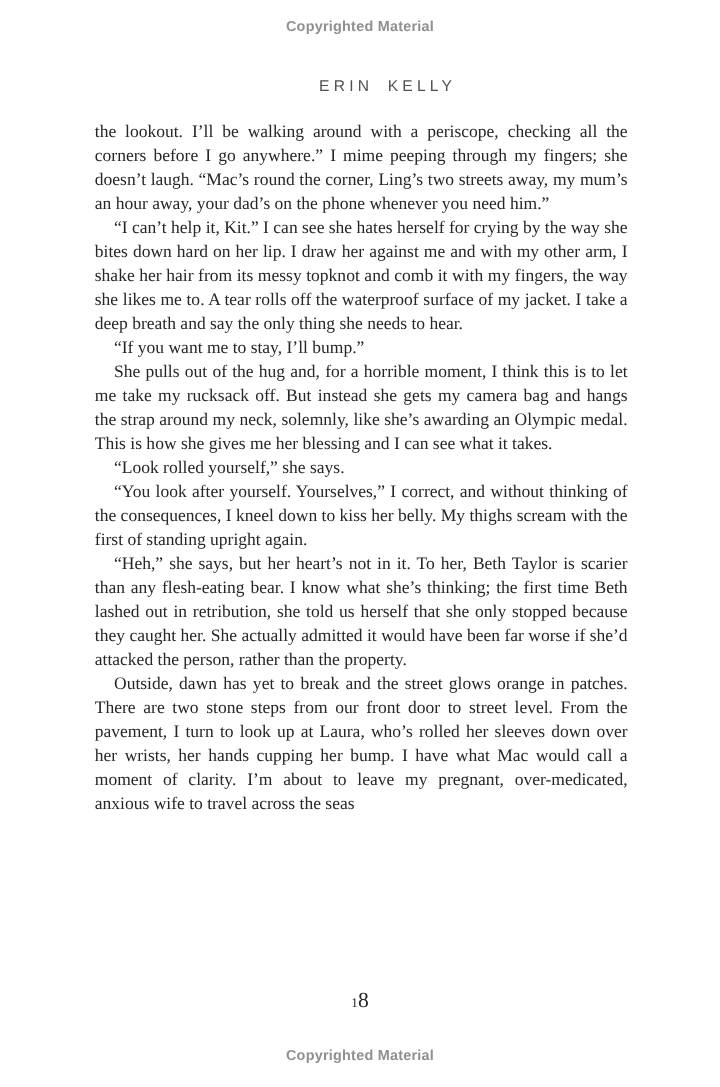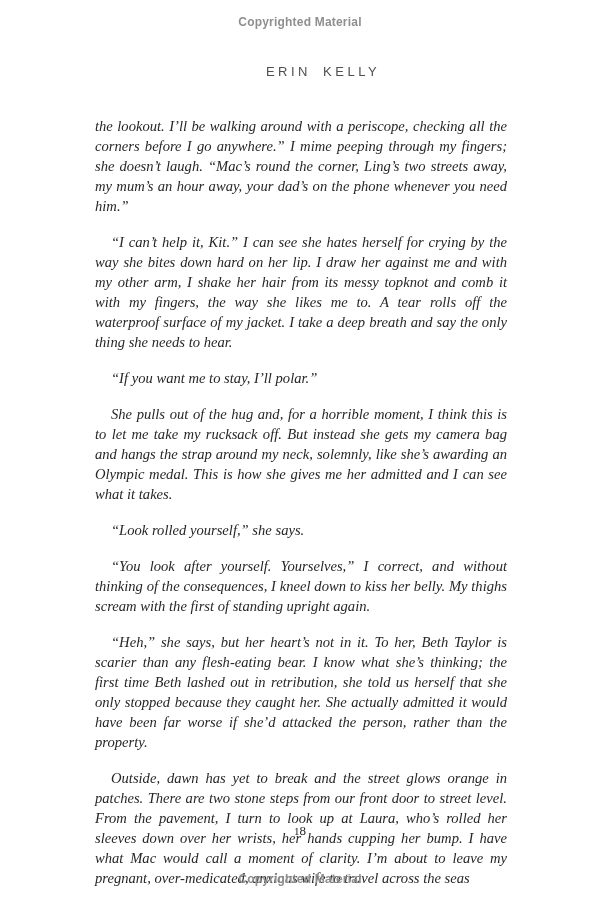--- a/index.html
+++ b/index.html
@@ -46,54 +46,53 @@
     position: absolute;
     top: 100px;
     left: 79px;
     width: 444px;
     font-size: 14.6px;
     line-height: 20px;
     color: var(--body-ink, #262626);
     text-align: justify;
   }
   .body-text p {
-    margin: 16px;
+    margin: 0;
     padding: 0;
-    font-style: italic;
   }
   .body-text p.ind {
     text-indent: 16px;
   }
   .page-number {
     position: absolute;
     top: 823px;
     left: 0;
     width: 100%;
     text-align: center;
-    font-size: 13px;
+    font-size: 18px;
     color: var(--body-ink, #262626);
   }
   .page-number::first-letter {
     font-size: 11px; 
   }
 </style>
 </head>
 <body>
 
 <div class="page" style="--bg: #ffffff; --body-ink: #262626; --header-gray: #4f4f4f; --copyright-gray: #8f8f8f;">
 
   <div class="copyright top">Copyrighted Material</div>
 
   <div class="author-header">ERIN KELLY</div>
 
   <div class="body-text">
       <p class="">the lookout. I’ll be walking around with a periscope, checking all the corners before I go anywhere.” I mime peeping through my fingers; she doesn’t laugh. “Mac’s round the corner, Ling’s two streets away, my mum’s an hour away, your dad’s on the phone whenever you need him.”</p>
       <p class="ind">“I can’t help it, Kit.” I can see she hates herself for crying by the way she bites down hard on her lip. I draw her against me and with my other arm, I shake her hair from its messy topknot and comb it with my fingers, the way she likes me to. A tear rolls off the waterproof surface of my jacket. I take a deep breath and say the only thing she needs to hear.</p>
-      <p class="ind">“If you want me to stay, I’ll polar.”</p>
-      <p class="ind">She pulls out of the hug and, for a horrible moment, I think this is to let me take my rucksack off. But instead she gets my camera bag and hangs the strap around my neck, solemnly, like she’s awarding an Olympic medal. This is how she gives me her admitted and I can see what it takes.</p>
+      <p class="ind">“If you want me to stay, I’ll bump.”</p>
+      <p class="ind">She pulls out of the hug and, for a horrible moment, I think this is to let me take my rucksack off. But instead she gets my camera bag and hangs the strap around my neck, solemnly, like she’s awarding an Olympic medal. This is how she gives me her blessing and I can see what it takes.</p>
       <p class="ind">“Look rolled yourself,” she says.</p>
       <p class="ind">“You look after yourself. Yourselves,” I correct, and without thinking of the consequences, I kneel down to kiss her belly. My thighs scream with the first of standing upright again.</p>
       <p class="ind">“Heh,” she says, but her heart’s not in it. To her, Beth Taylor is scarier than any flesh-eating bear. I know what she’s thinking; the first time Beth lashed out in retribution, she told us herself that she only stopped because they caught her. She actually admitted it would have been far worse if she’d attacked the person, rather than the property.</p>
       <p class="ind">Outside, dawn has yet to break and the street glows orange in patches. There are two stone steps from our front door to street level. From the pavement, I turn to look up at Laura, who’s rolled her sleeves down over her wrists, her hands cupping her bump. I have what Mac would call a moment of clarity. I’m about to leave my pregnant, over-medicated, anxious wife to travel across the seas</p>
     </div>
 
   <div class="page-number">18</div>
 
   <div class="copyright bottom">Copyrighted Material</div>
 

